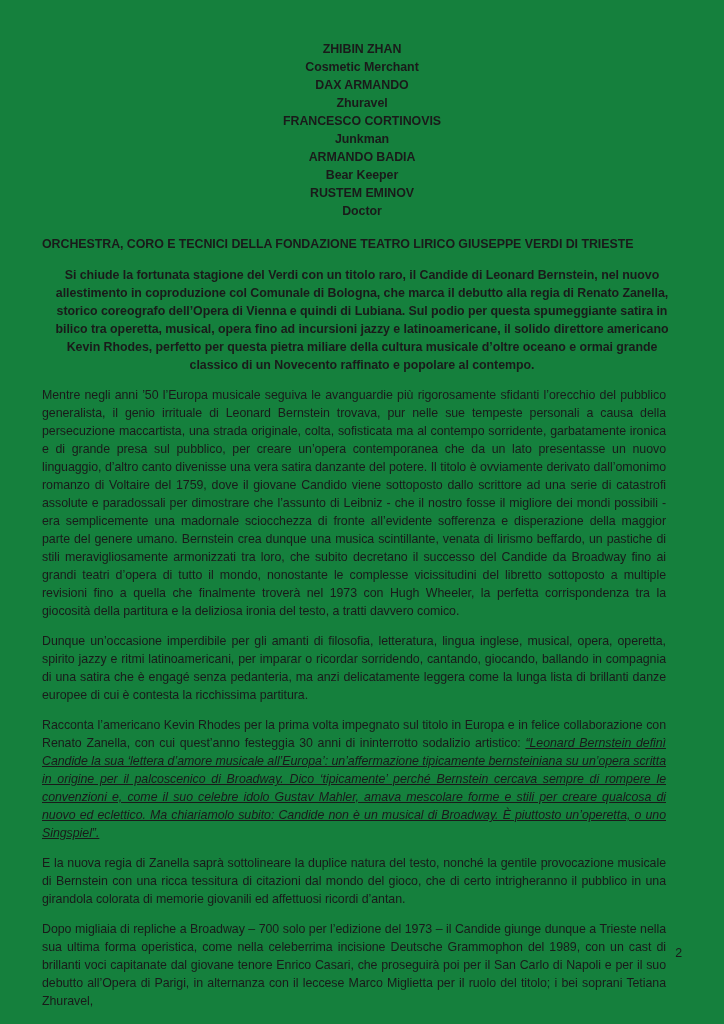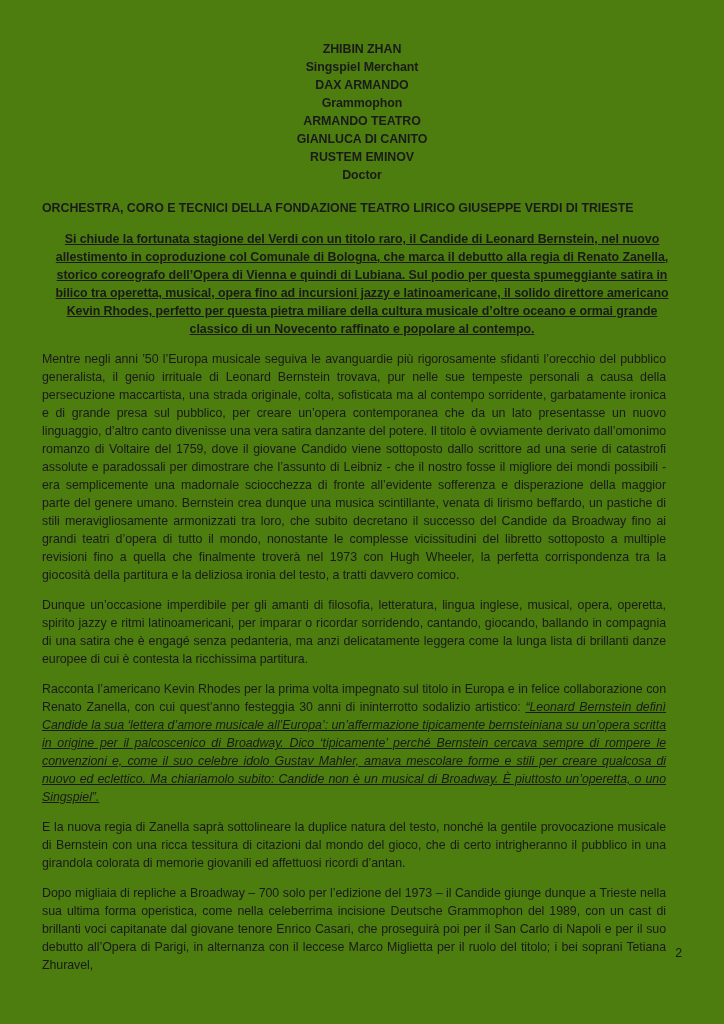--- a/index.html
+++ b/index.html
@@ -4,21 +4,21 @@
 <style>
   html, body {
     margin: 0;
     padding: 0;
     background: #ffffff;
   }
   .page {
     position: relative;
     width: 724px;
     height: 1024px;
-    background: #4d7c0f;
+    background: #15803d;
     box-sizing: border-box;
     padding: 40px 42px 0 42px;
     overflow: hidden;
     font-family: "Liberation Sans", sans-serif;
     font-size: 12.4px;
     line-height: 18px;
     letter-spacing: -0.05px;
     color: #1a1a1a;
   }
   .cast-line {
@@ -26,21 +26,20 @@
     text-align: center;
   }
   .ensemble {
     font-weight: 700;
     margin: 15px 0 0 0;
   }
   p.intro {
     font-weight: 700;
     text-align: center;
     margin: 13px 0 0 0;
-    text-decoration: underline;
   }
   p.body {
     text-align: justify;
     margin: 12px 16px 0 0;
   }
   .quote-lead { font-weight: 400; }
   .quote-text { font-style: italic; text-decoration: underline; }
   .page-number {
     position: absolute;
     right: 42px;
@@ -49,25 +48,27 @@
     color: #1a1a1a;
   }
 </style>
 </head>
 <body>
 
 <div class="page">
 
   <div>
     <div class="cast-line">ZHIBIN ZHAN</div>
-    <div class="cast-line">Singspiel Merchant</div>
+    <div class="cast-line">Cosmetic Merchant</div>
     <div class="cast-line">DAX ARMANDO</div>
-    <div class="cast-line">Grammophon</div>
-    <div class="cast-line">ARMANDO TEATRO</div>
-    <div class="cast-line">GIANLUCA DI CANITO</div>
+    <div class="cast-line">Zhuravel</div>
+    <div class="cast-line">FRANCESCO CORTINOVIS</div>
+    <div class="cast-line">Junkman</div>
+    <div class="cast-line">ARMANDO BADIA</div>
+    <div class="cast-line">Bear Keeper</div>
     <div class="cast-line">RUSTEM EMINOV</div>
     <div class="cast-line">Doctor</div>
   </div>
 
   <div class="ensemble">ORCHESTRA, CORO E TECNICI DELLA FONDAZIONE TEATRO LIRICO GIUSEPPE VERDI DI TRIESTE</div>
 
   <p class="intro">Si chiude la fortunata stagione del Verdi con un titolo raro, il Candide di Leonard Bernstein, nel nuovo allestimento in coproduzione col Comunale di Bologna, che marca il debutto alla regia di Renato Zanella, storico coreografo dell’Opera di Vienna e quindi di Lubiana. Sul podio per questa spumeggiante satira in bilico tra operetta, musical, opera fino ad incursioni jazzy e latinoamericane, il solido direttore americano Kevin Rhodes, perfetto per questa pietra miliare della cultura musicale d’oltre oceano e ormai grande classico di un Novecento raffinato e popolare al contempo.</p>
 
   <p class="body">Mentre negli anni ’50 l’Europa musicale seguiva le avanguardie più rigorosamente sfidanti l’orecchio del pubblico generalista, il genio irrituale di Leonard Bernstein trovava, pur nelle sue tempeste personali a causa della persecuzione maccartista, una strada originale, colta, sofisticata ma al contempo sorridente, garbatamente ironica e di grande presa sul pubblico, per creare un’opera contemporanea che da un lato presentasse un nuovo linguaggio, d’altro canto divenisse una vera satira danzante del potere. Il titolo è ovviamente derivato dall’omonimo romanzo di Voltaire del 1759, dove il giovane Candido viene sottoposto dallo scrittore ad una serie di catastrofi assolute e paradossali per dimostrare che l’assunto di Leibniz - che il nostro fosse il migliore dei mondi possibili - era semplicemente una madornale sciocchezza di fronte all’evidente sofferenza e disperazione della maggior parte del genere umano. Bernstein crea dunque una musica scintillante, venata di lirismo beffardo, un pastiche di stili meravigliosamente armonizzati tra loro, che subito decretano il successo del Candide da Broadway fino ai grandi teatri d’opera di tutto il mondo, nonostante le complesse vicissitudini del libretto sottoposto a multiple revisioni fino a quella che finalmente troverà nel 1973 con Hugh Wheeler, la perfetta corrispondenza tra la giocosità della partitura e la deliziosa ironia del testo, a tratti davvero comico.</p>
 

